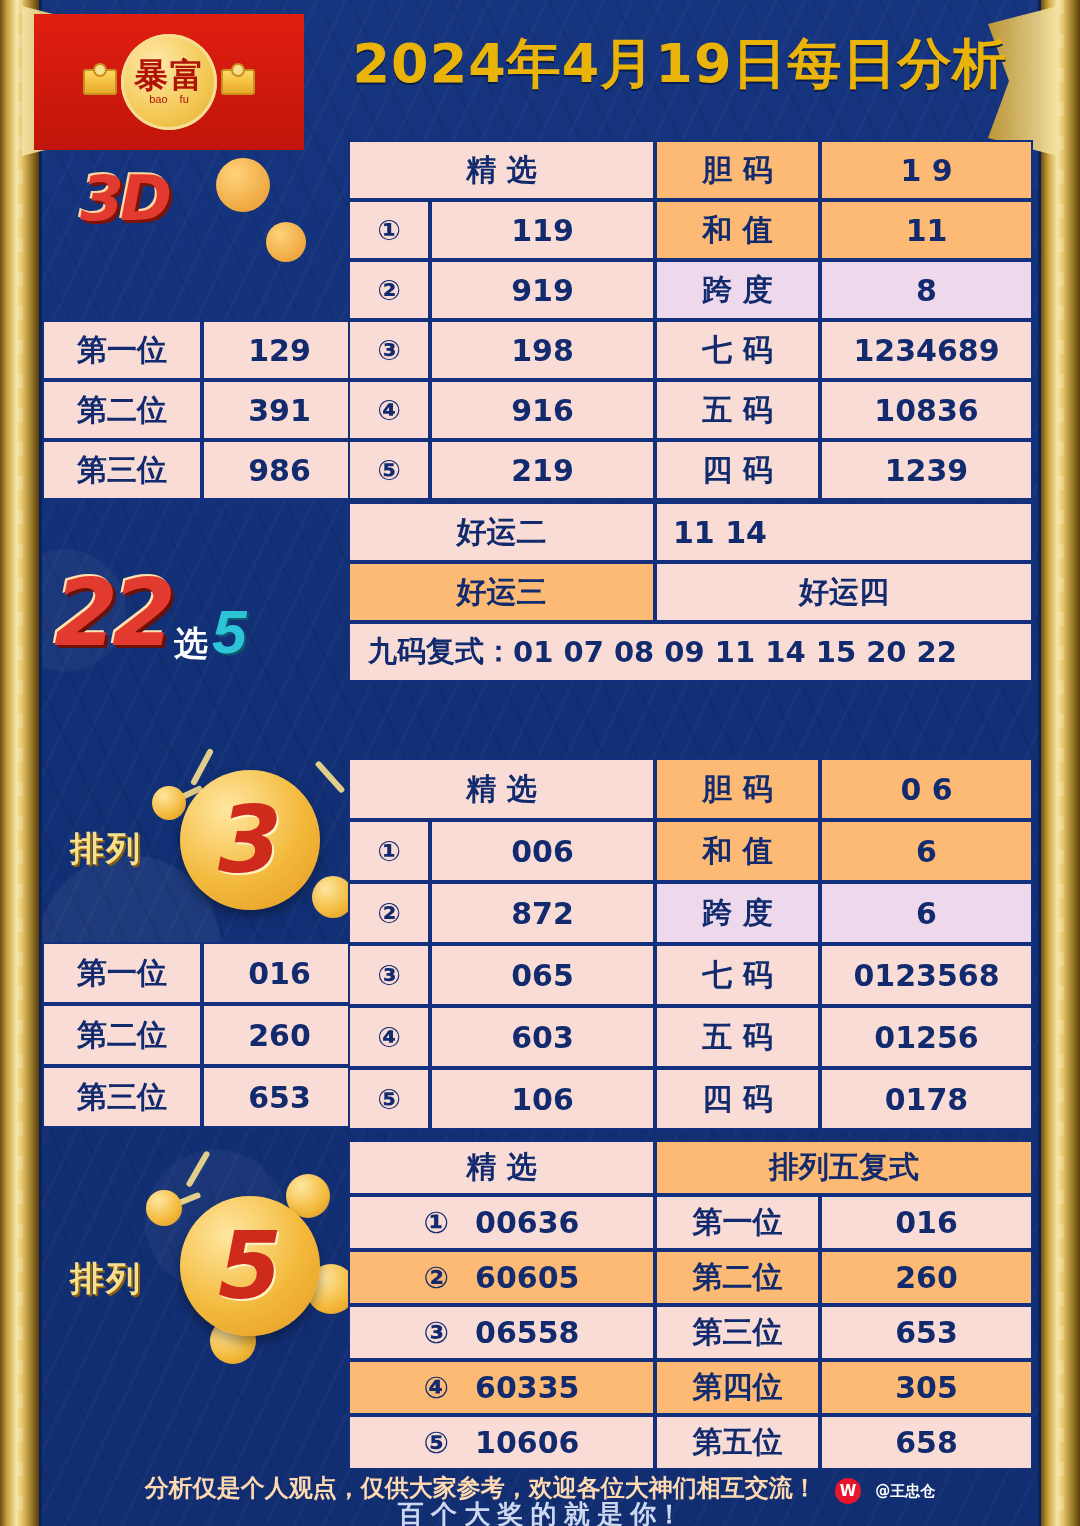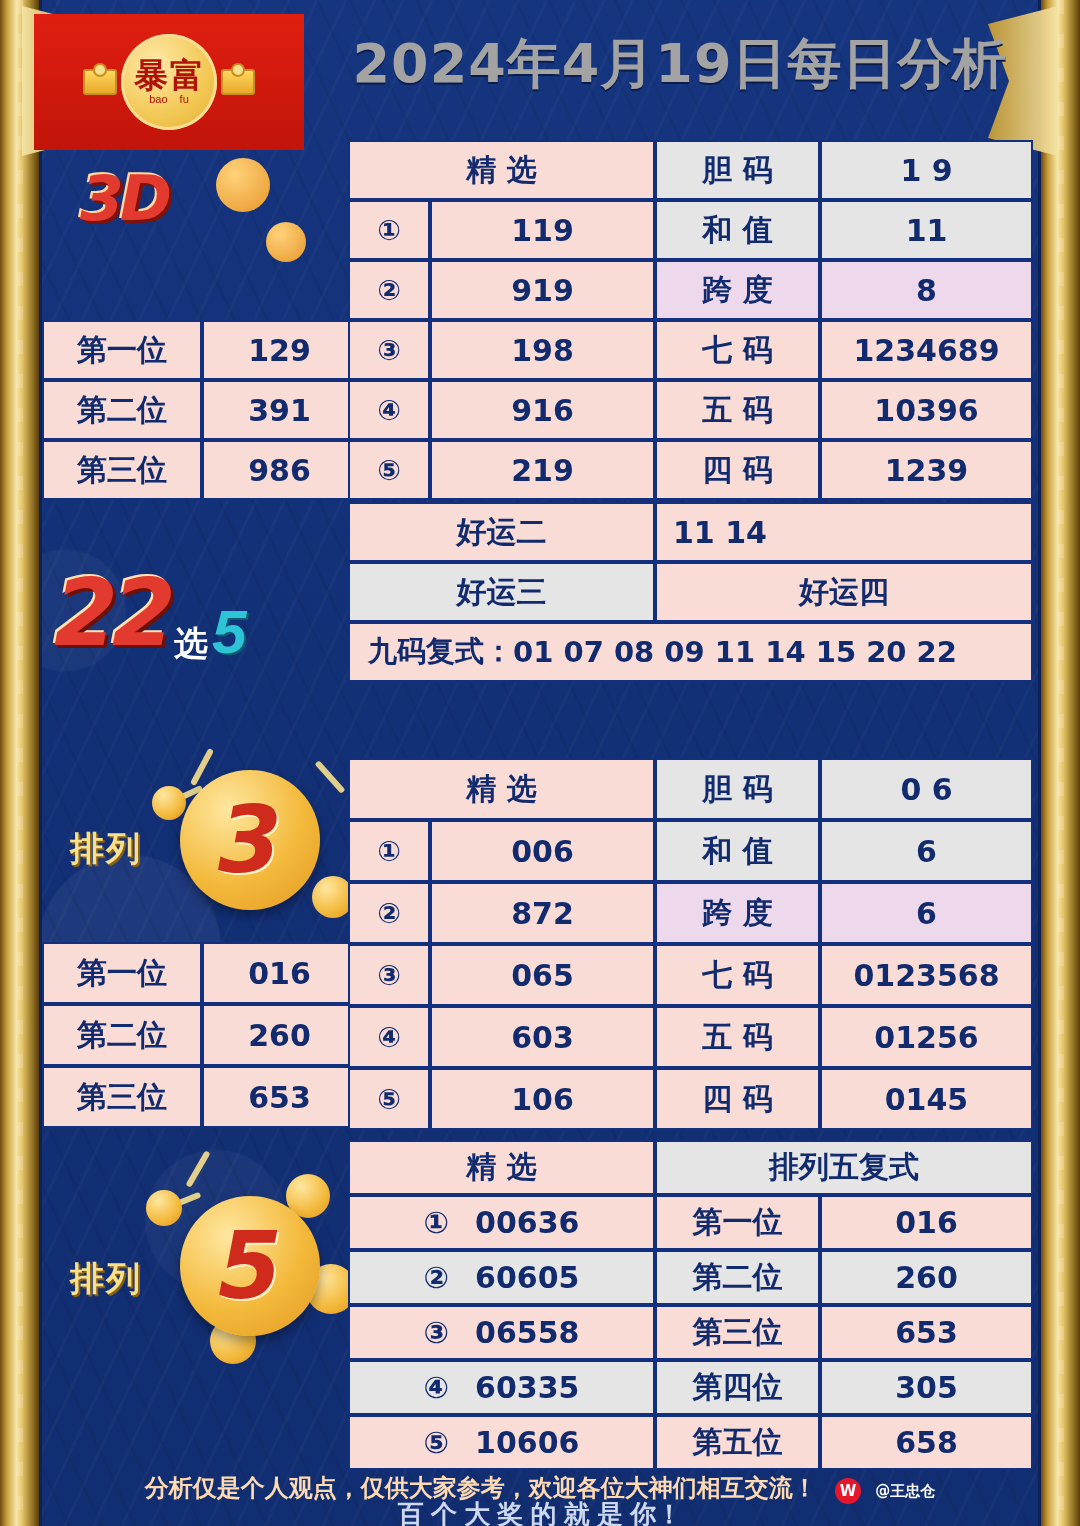--- a/index.html
+++ b/index.html
@@ -73,36 +73,36 @@
     width:34px;height:26px;border-radius:3px;
     background:linear-gradient(180deg,#ffd75e,#e8a92a);
     border:2px solid #c8901f; position:relative;
   }
   .envelope:before{
     content:""; position:absolute; left:50%; top:-8px; transform:translateX(-50%);
     width:10px;height:10px;border-radius:50%;background:#f7e08d;border:2px solid #c8901f;
   }
   .title{
     position:absolute; left:280px; top:26px; right:0;
-    font-size:54px; line-height:60px; font-weight:700; color:#a3a3a3;
+    font-size:54px; line-height:60px; font-weight:700; color:#eab308;
     letter-spacing:1px; text-align:center;
     font-family:"DejaVu Sans","Liberation Sans",sans-serif;
     text-shadow:0 2px 0 #0a1c4b;
   }
 
   
   .cell{
     background:#f9dcd6;
     border:2px solid #12307e;
     display:flex; align-items:center; justify-content:center;
     color:#122b6e; font-size:30px; font-weight:700;
     font-family:"DejaVu Sans","Liberation Sans",sans-serif;
     white-space:nowrap;
   }
-  .cell.alt{ background:#e5e5e5; }
+  .cell.alt{ background:#fdba74; }
   .cell.lav{ background:#eed9ec; }
   .cell.left{ justify-content:flex-start; padding-left:16px; }
   .circle-num{
     font-size:28px; font-weight:700;
   }
 
   
   .blk{ position:absolute; }
 
   
@@ -242,21 +242,21 @@
     <div class="cell lav">8</div>
 
     <div class="cell circle-num">③</div>
     <div class="cell">198</div>
     <div class="cell">七  码</div>
     <div class="cell">1234689</div>
 
     <div class="cell circle-num">④</div>
     <div class="cell">916</div>
     <div class="cell">五  码</div>
-    <div class="cell">10396</div>
+    <div class="cell">10836</div>
 
     <div class="cell circle-num">⑤</div>
     <div class="cell">219</div>
     <div class="cell">四  码</div>
     <div class="cell">1239</div>
   </div>
 </div>
 
 <div class="lot-logo logo22">
   <div style="position:absolute;left:6px;top:8px;display:flex;align-items:flex-end;gap:4px;margin-top:12px;">
@@ -324,21 +324,21 @@
     <div class="cell">0123568</div>
 
     <div class="cell circle-num">④</div>
     <div class="cell">603</div>
     <div class="cell">五  码</div>
     <div class="cell">01256</div>
 
     <div class="cell circle-num">⑤</div>
     <div class="cell">106</div>
     <div class="cell">四  码</div>
-    <div class="cell">0145</div>
+    <div class="cell">0178</div>
   </div>
 </div>
 
 <div class="lot-logo logoP5">
   <div class="ray" style="left:118px;top:6px;width:40px;transform:rotate(-60deg);"></div>
   <div class="ray" style="left:96px;top:40px;width:46px;transform:rotate(-22deg);"></div>
   <div class="smallball" style="left:86px;top:30px;width:36px;height:36px;"></div>
   <div class="smallball" style="left:226px;top:14px;width:44px;height:44px;"></div>
   <div class="smallball" style="left:246px;top:104px;width:50px;height:50px;"></div>
   <div class="smallball" style="left:150px;top:158px;width:46px;height:46px;"></div>

